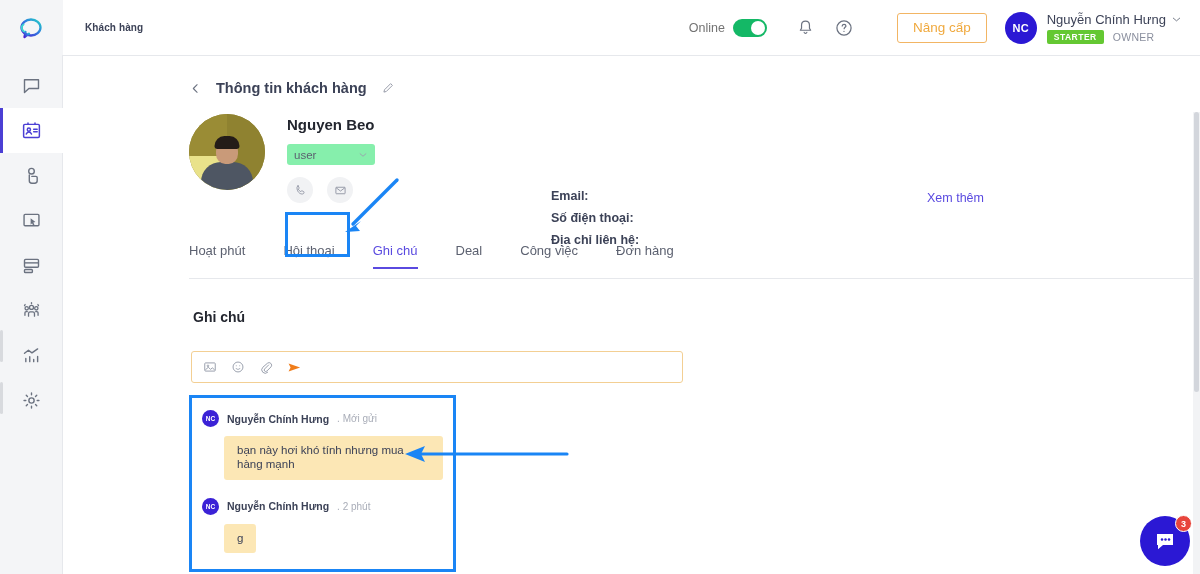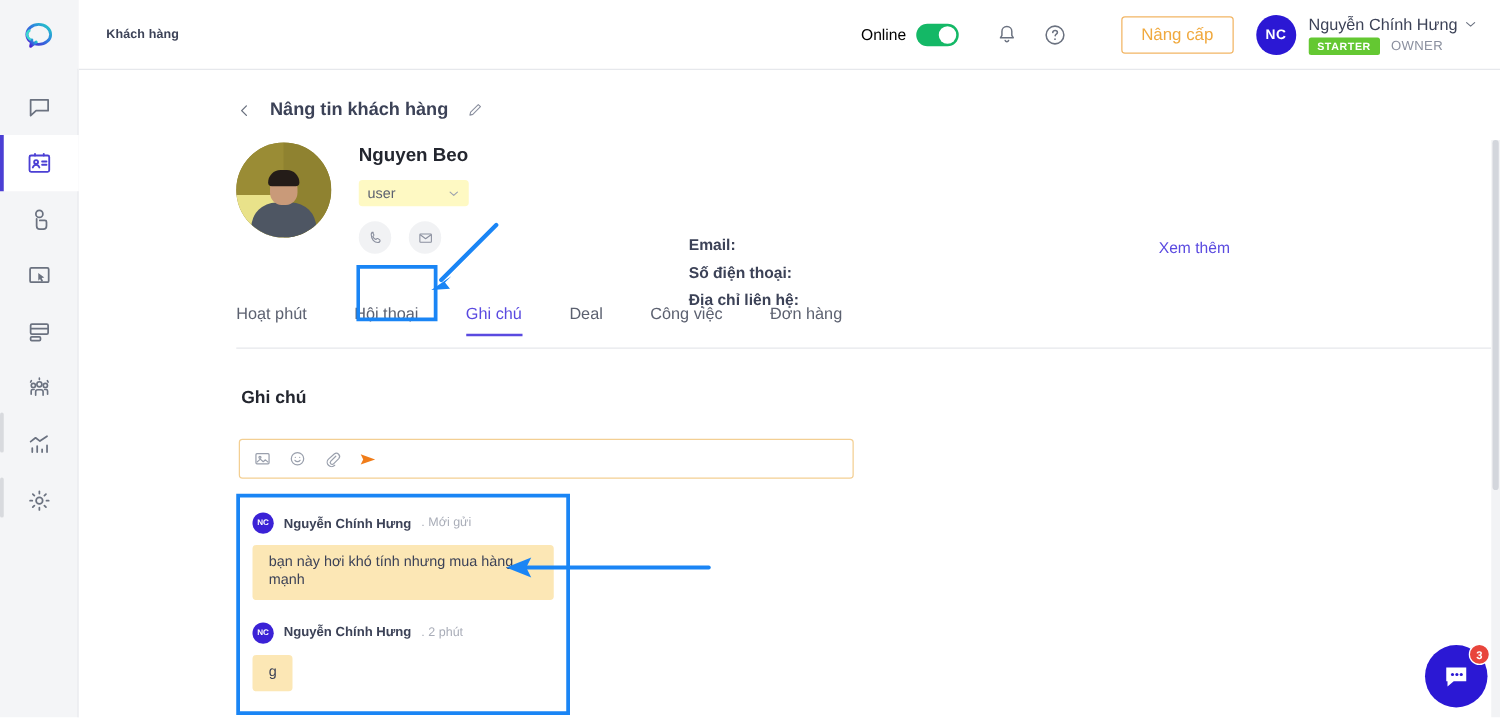--- a/index.html
+++ b/index.html
@@ -44,21 +44,21 @@
     height: 56px; border-bottom: 1px solid #e6e8ec;
     display: flex; align-items: center; padding: 0 8px 0 22px;
     background: #fff;
   }
   .topbar-title {
     font-size: 10px; color: #3c4257; font-weight: 600; letter-spacing: .1px;
   }
   .topbar-right { margin-left: auto; display: flex; align-items: center; gap: 0; }
 
   .online-wrap { display: flex; align-items: center; gap: 8px; margin-right: 22px; }
-  .online-label { font-size: 12.5px; color: #000000; }
+  .online-label { font-size: 12.5px; color: #737373; }
   .toggle {
     width: 34px; height: 18px; border-radius: 9px; background: #14b866;
     position: relative; cursor: pointer;
   }
   .toggle .knob {
     position: absolute; right: 2px; top: 2px;
     width: 14px; height: 14px; border-radius: 50%; background: #fff;
   }
   .icon-btn {
     width: 34px; height: 34px; display: flex; align-items: center; justify-content: center;
@@ -111,21 +111,21 @@
     position:absolute; left:50%; top:22px; transform:translateX(-50%);
     width:25px; height:13px; border-radius:13px 13px 4px 4px; background:#241c18;
   }
   .pic .body {
     position:absolute; left:50%; bottom:0; transform:translateX(-50%);
     width:52px; height:28px; border-radius:20px 20px 0 0; background:#4e5663;
   }
   .ident { padding-left: 22px; padding-top: 2px; }
   .ident-name { font-size: 15px; font-weight: 700; color: #23262f; }
   .select-role {
-    margin-top: 11px; width: 88px; height: 21px; background: #fef9c3;
+    margin-top: 11px; width: 88px; height: 21px; background: #86efac;
     border-radius: 3px; display: flex; align-items: center;
     padding: 0 7px; justify-content: space-between; cursor: pointer;
   }
   .select-role span { font-size: 11.5px; color: #5c6170; }
   .act-row { margin-top: 12px; display: flex; gap: 14px; }
   .act-btn {
     width: 26px; height: 26px; border-radius: 50%; background: #f1f2f4;
     display: flex; align-items: center; justify-content: center; cursor: pointer;
   }
 
@@ -178,21 +178,21 @@
   .note + .note { margin-top: 18px; }
   .note-head { display: flex; align-items: center; gap: 8px; }
   .note-av {
     width: 17px; height: 17px; border-radius: 50%; background: #3b22d6;
     color: #fff; font-size: 6.5px; font-weight: 700;
     display: flex; align-items: center; justify-content: center;
   }
   .note-author { font-size: 10.5px; font-weight: 700; color: #3c4257; }
   .note-time { font-size: 10px; color: #a9adb8; }
   .note-body {
-    margin-top: 9px; margin-left: 0; display: inline-block;
+    margin-top: 9px; margin-left: 22px; display: inline-block;
     background: #fce7b5; border-radius: 3px;
     padding: 8px 13px; font-size: 11.5px; color: #3c4257; line-height: 1.2;
   }
 
   
   .anno { position: absolute; pointer-events: none; }
 
   
   .chat-fab {
     position: absolute; right: 10px; bottom: 8px;
@@ -358,21 +358,21 @@
     </div>
 
     <div class="content">
 
       <div class="crumb">
         <div class="crumb-back">
           <svg width="13" height="13" viewBox="0 0 24 24" fill="none" stroke="#6b7280" stroke-width="2">
             <path d="M15 5l-7 7 7 7" stroke-linecap="round" stroke-linejoin="round"></path>
           </svg>
         </div>
-        <div class="crumb-title">Nâng tin khách hàng</div>
+        <div class="crumb-title">Thông tin khách hàng</div>
         <div class="crumb-edit">
           <svg width="14" height="14" viewBox="0 0 24 24" fill="none" stroke="#8a8f9e" stroke-width="1.5">
             <path d="M16.5 4.5l3 3L9 18l-4 1 1-4z" stroke-linejoin="round"></path>
           </svg>
         </div>
       </div>
 
       <div class="profile">
         <div class="pic">
           <div class="q1"></div>

